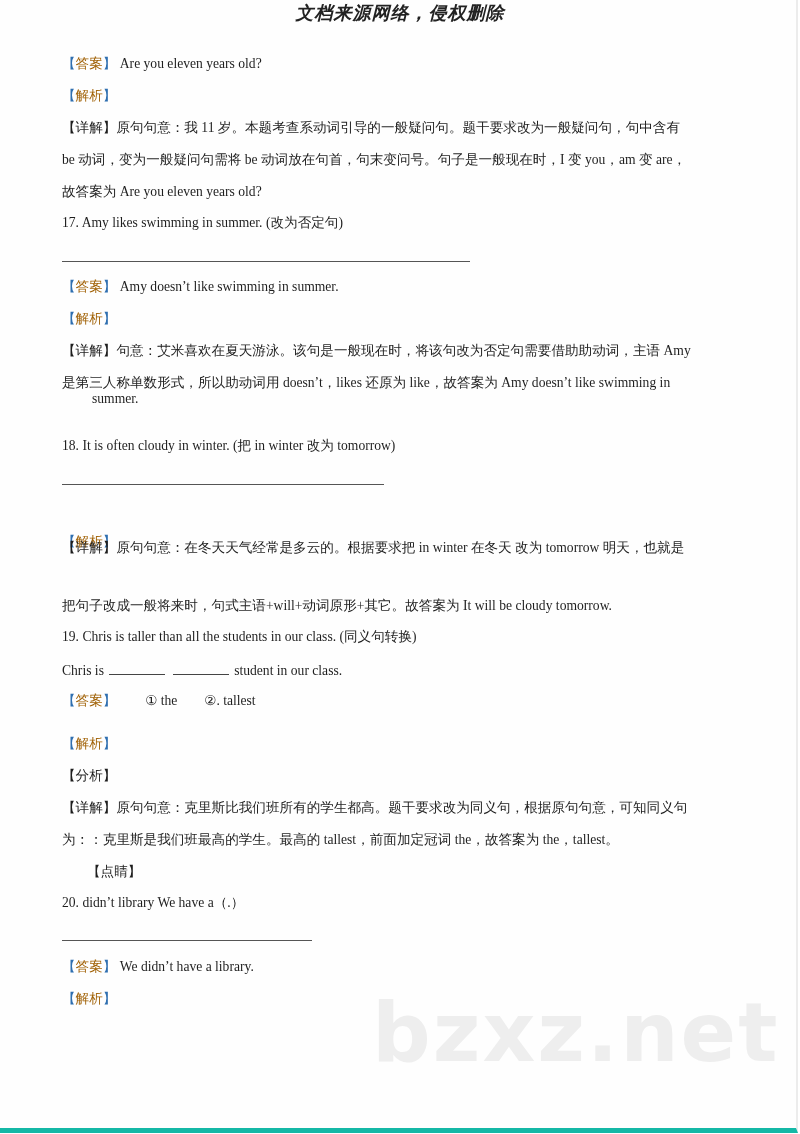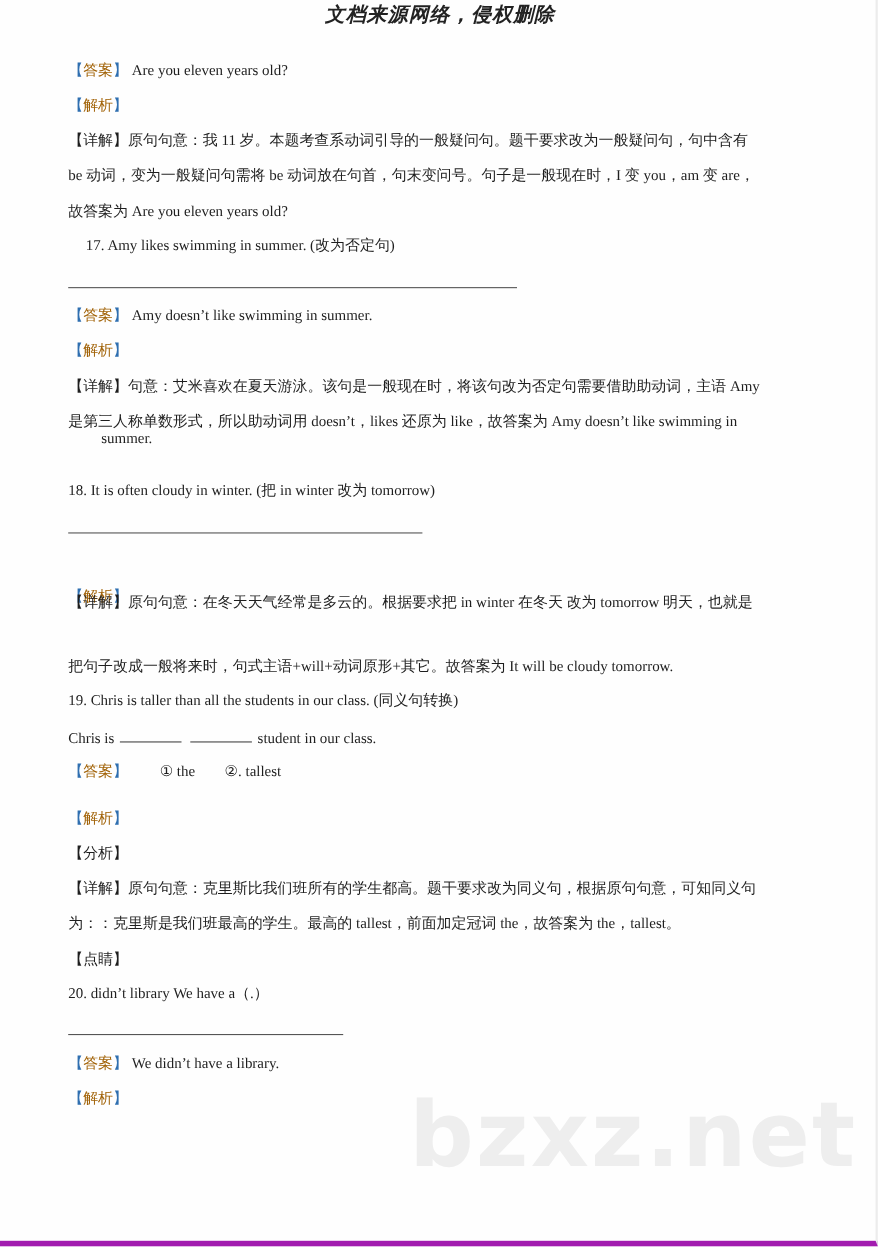--- a/index.html
+++ b/index.html
@@ -1,19 +1,19 @@
 <!DOCTYPE html>
 <html><head>
 <meta charset="utf-8">
 <style>
   html, body { margin: 0; padding: 0; background: #ffffff; }
   body { width: 800px; height: 1134px; position: relative; overflow: hidden;
          font-family: "Liberation Serif", "DejaVu Serif", serif; color: #1e1e1e; }
   .page { position: absolute; left: 0; top: 0; width: 796px; height: 1128px; background: #fefefe;
-          border-right: 2px solid #ececec; border-bottom: 5px solid #a21caf; }
+          border-right: 2px solid #ececec; border-bottom: 5px solid #14b8a6; }
   .header { position: absolute; top: 0; left: 0; width: 800px; text-align: center;
             font-style: italic; font-weight: bold; font-size: 18px; line-height: 26px; color: #222; letter-spacing: 1px; }
   .line { position: absolute; left: 62px; font-size: 13.6px; line-height: 18px; white-space: nowrap; }
   .bracket { color: #2f6fb0; }
   .tag { color: #a16207; }
   .rule { position: absolute; left: 62px; height: 0; border-top: 1px solid #555; }
   .gap { display: inline-block; }
   .blank { display: inline-block; border-bottom: 1px solid #444; width: 56px; height: 13px; vertical-align: baseline; margin: 0 2px; }
   .watermark { position: absolute; left: 372px; top: 988px; font-family: "DejaVu Sans", sans-serif;
                font-weight: bold; font-size: 82px; color: #eeeeee; letter-spacing: 2px; line-height: 90px; }
@@ -31,21 +31,21 @@
   </div>
   <div class="line" style="top:87px;">
     <span class="bracket">【</span><span class="tag">解析</span><span class="bracket">】</span>
   </div>
   <div class="line" style="top:119px;">
     <span>【</span><span>详解</span><span>】</span><span>原句句意：我 11 岁。本题考查系动词引导的一般疑问句。题干要求改为一般疑问句，句中含有</span>
   </div>
   <div class="line" style="top:151px;">be 动词，变为一般疑问句需将 be 动词放在句首，句末变问号。句子是一般现在时，I 变 you，am 变 are，</div>
   <div class="line" style="top:183px;">故答案为 Are you eleven years old?</div>
 
-  <div class="line" style="top:214px;margin-left:16px;">17. Amy likes swimming in summer. (改为否定句)</div>
+  <div class="line" style="top:214px;">17. Amy likes swimming in summer. (改为否定句)</div>
   <div class="rule" style="top:261px; width:408px;"></div>
   <div class="line" style="top:278px;">
     <span class="bracket">【</span><span class="tag">答案</span><span class="bracket">】</span>
     <span>Amy doesn’t like swimming in summer.</span>
   </div>
   <div class="line" style="top:310px;">
     <span class="bracket">【</span><span class="tag">解析</span><span class="bracket">】</span>
   </div>
   <div class="line" style="top:342px;">
     <span>【</span><span>详解</span><span>】</span><span>句意：艾米喜欢在夏天游泳。该句是一般现在时，将该句改为否定句需要借助助动词，主语 Amy</span>
@@ -80,21 +80,21 @@
   <div class="line" style="top:735px;">
     <span class="bracket">【</span><span class="tag">解析</span><span class="bracket">】</span>
   </div>
   <div class="line" style="top:767px;">
     <span>【</span><span>分析</span><span>】</span>
   </div>
   <div class="line" style="top:799px;">
     <span>【</span><span>详解</span><span>】</span><span>原句句意：克里斯比我们班所有的学生都高。题干要求改为同义句，根据原句句意，可知同义句</span>
   </div>
   <div class="line" style="top:831px;">为：：克里斯是我们班最高的学生。最高的 tallest，前面加定冠词 the，故答案为 the，tallest。</div>
-  <div class="line" style="top:863px;">
+  <div class="line" style="top:863px;margin-left:25px;">
     <span>【</span><span>点睛</span><span>】</span>
   </div>
 
   <div class="line" style="top:894px;">20. didn’t   library   We   have   a（.）</div>
   <div class="rule" style="top:940px; width:250px;"></div>
   <div class="line" style="top:958px;">
     <span class="bracket">【</span><span class="tag">答案</span><span class="bracket">】</span>
     <span>We didn’t have a library.</span>
   </div>
   <div class="line" style="top:990px;">

